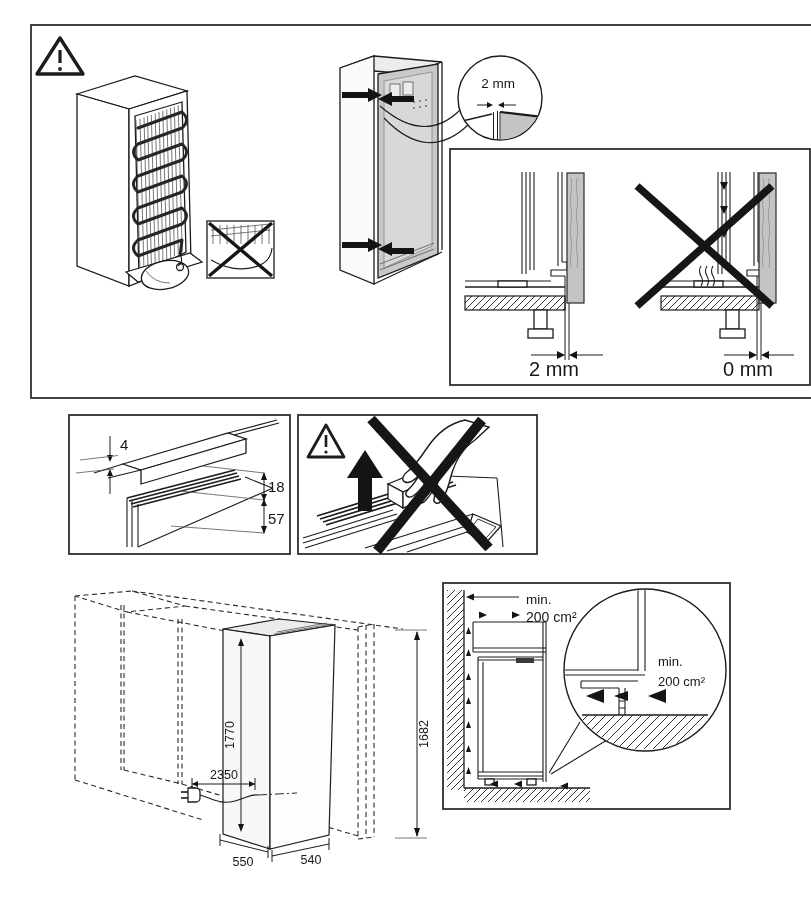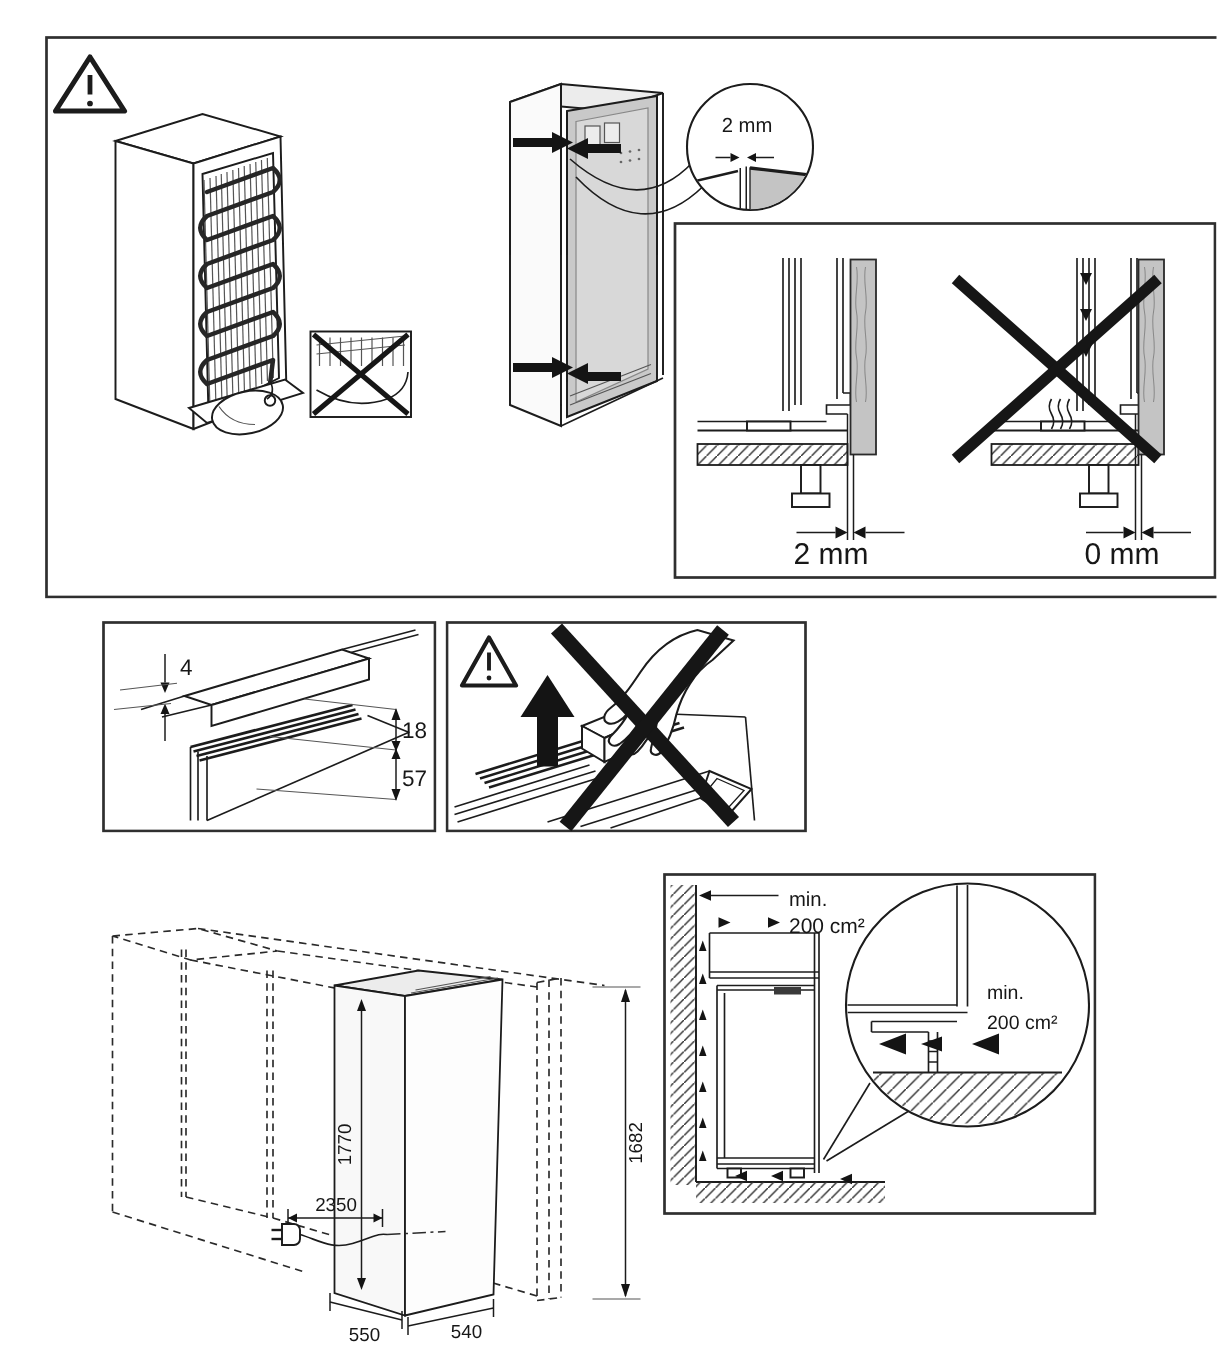--- a/index.html
+++ b/index.html
@@ -325,21 +325,21 @@
     <polygon points="50,64 86,64 68,36"></polygon>
     <rect x="61" y="64" width="14" height="33"></rect>
   </g>
   <g>
     <line x1="74" y1="5" x2="192" y2="134" class="xbar" stroke-width="10"></line>
     <line x1="185" y1="6" x2="80" y2="137" class="xbar" stroke-width="10"></line>
   </g>
 </svg>
 </div>
 
-<div class="panel" style="left:55px;top:600px;">
+<div class="panel" style="left:55px;top:572px;">
 <svg width="385" height="299" viewBox="0 0 385 299">
   <g class="dash">
     <path d="M20,24 L77,19 L130,34 L72,40 Z"></path>
     <line x1="20" y1="24" x2="20" y2="208"></line>
     <line x1="66" y1="33" x2="66" y2="198"></line>
         <line x1="69" y1="33" x2="69" y2="198"></line>
     <line x1="123" y1="47" x2="123" y2="212"></line>
         <line x1="127" y1="47" x2="127" y2="212"></line>
     <line x1="77" y1="19" x2="348" y2="57"></line>
     <line x1="130" y1="34" x2="303" y2="58"></line>

